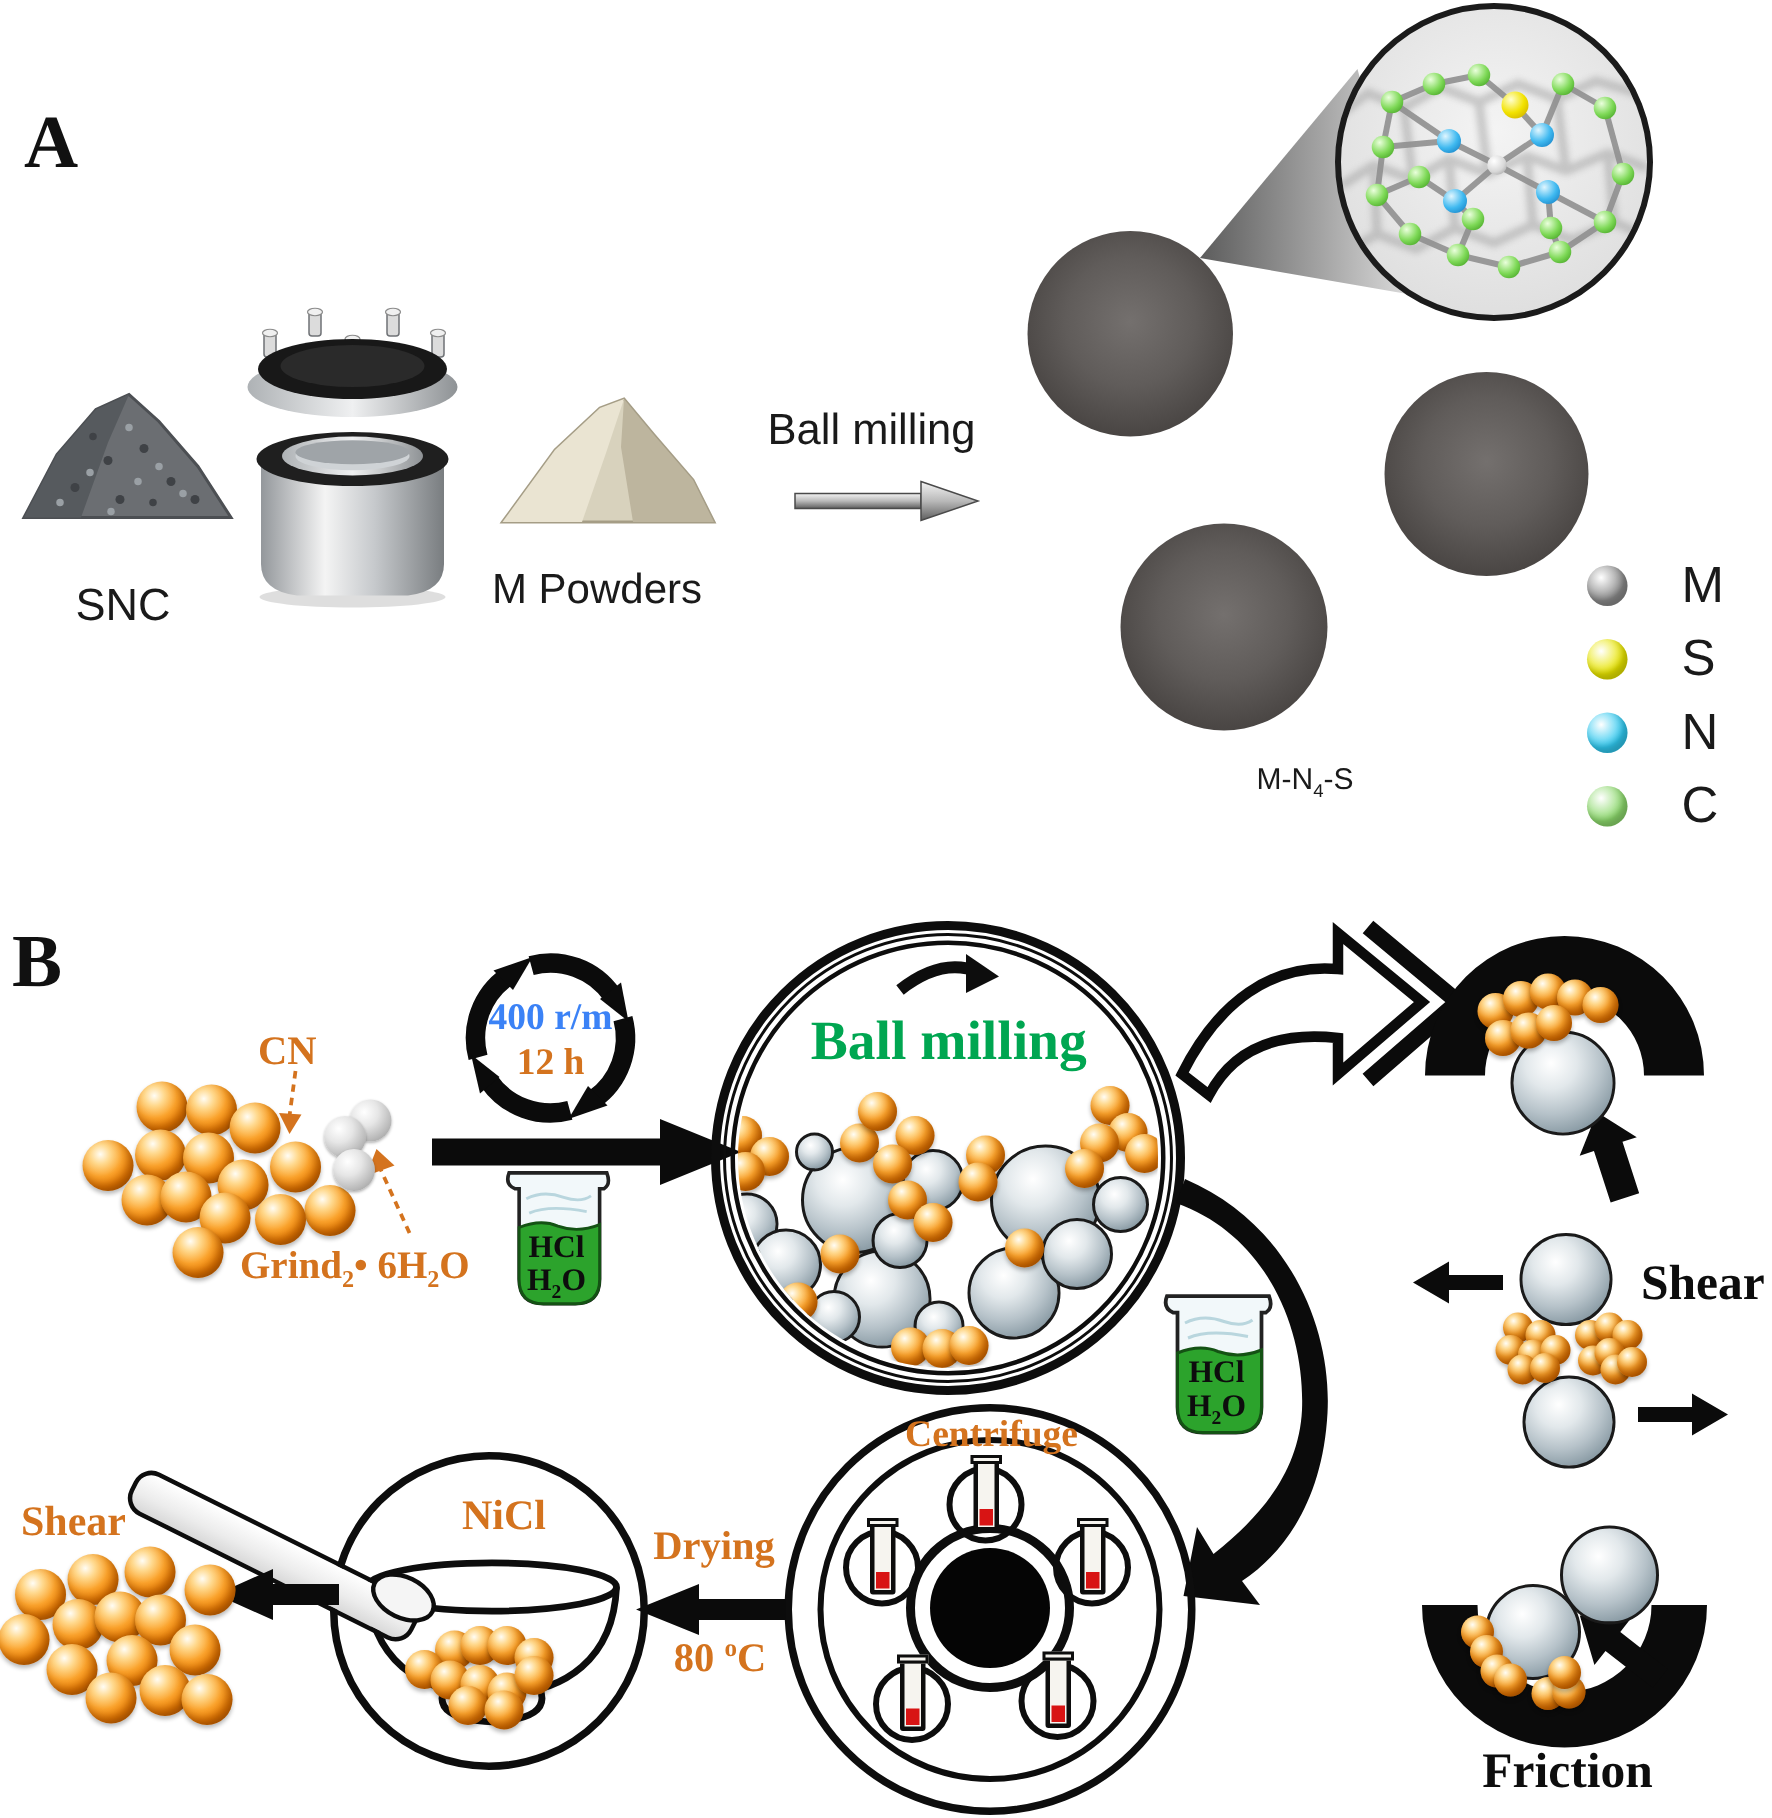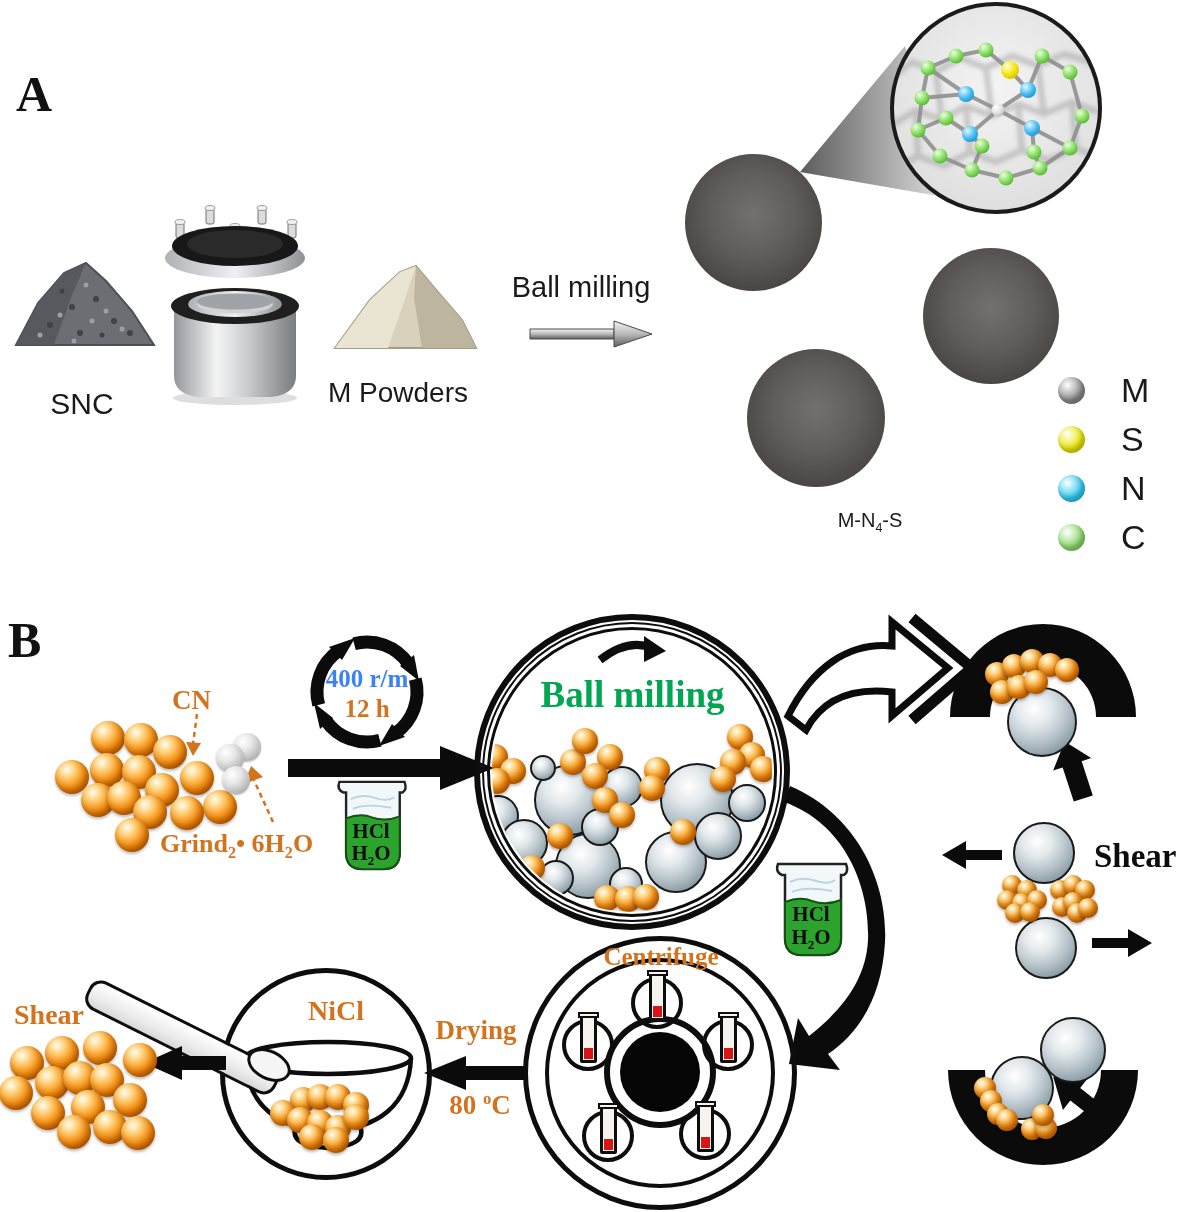--- a/index.html
+++ b/index.html
@@ -388,20 +388,21 @@
   </svg>
 
   <svg class="abs" style="left:946px;top:968px" width="196" height="200">
     <path d="M2,102 A95,95 0 0 0 192,102 L155,102 A58,58 0 0 1 39,102 Z" fill="#0b0b0b"></path>
   </svg>
   <svg class="abs" style="left:1044px;top:1072px" width="74" height="64">
     <g transform="rotate(38 36 26)">
         <polygon points="2,26 30,6 30,18 70,18 70,34 30,34 30,46" fill="#0b0b0b"></polygon>
       </g>
   </svg>
+  <div class="txt black-serif center" style="left:956px;top:1164px;width:178px;font-size:33px">Friction</div>
 
   <div class="ring" style="left:523px;top:936px;width:274px;height:274px;border:5px solid #0d0d0d"></div>
   <div class="ring" style="left:545px;top:958px;width:230px;height:230px;border:4px solid #0d0d0d"></div>
   <div class="ring" style="left:604px;top:1016px;width:112px;height:112px;border:6px solid #0d0d0d"></div>
   <div class="ring" style="left:620px;top:1032px;width:80px;height:80px;background:#050505"></div>
   <div id="tube-layer">
       <div class="tube-circle" style="left: 631px; top: 977px;"></div>
       <div class="tube" style="left: 649px; top: 973px;">
         <div class="tube-cap"></div>
         <div class="tube-red"></div>

